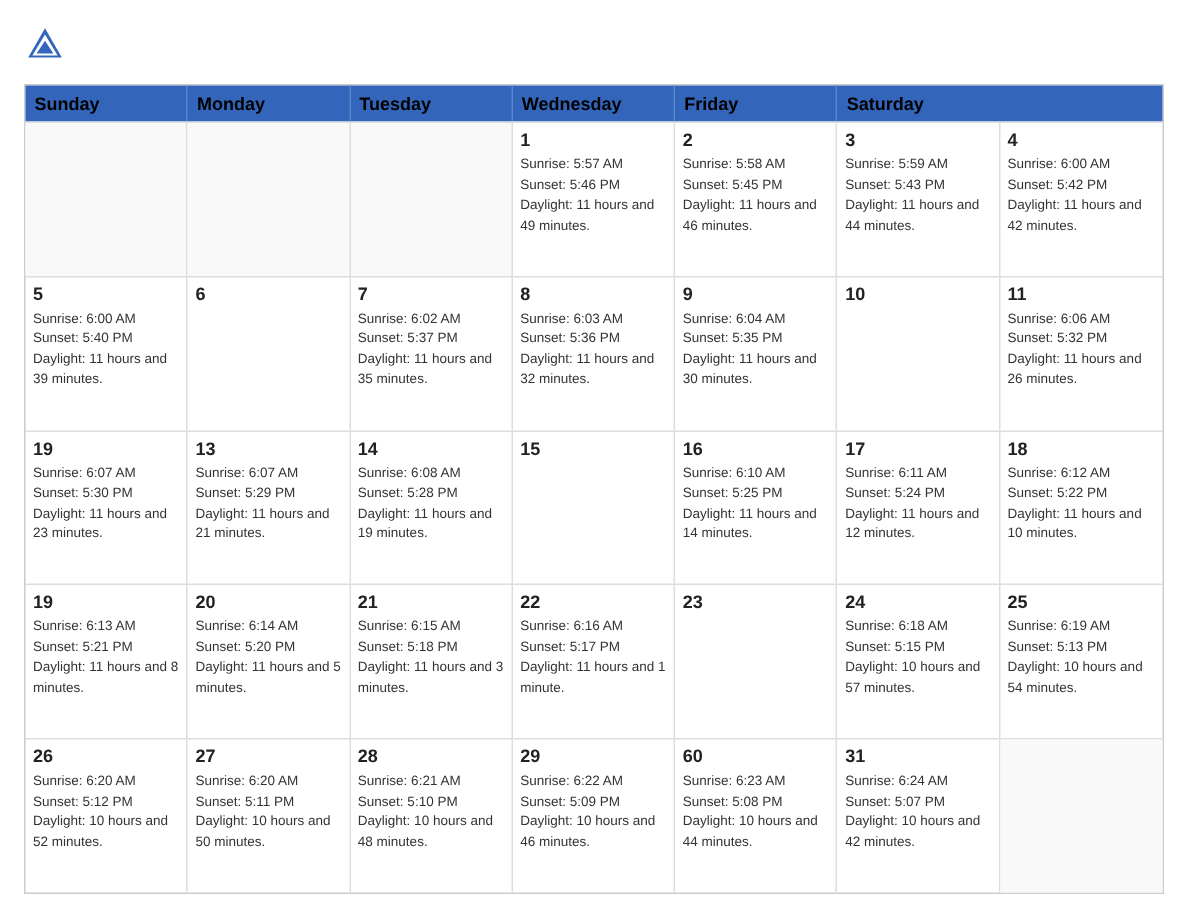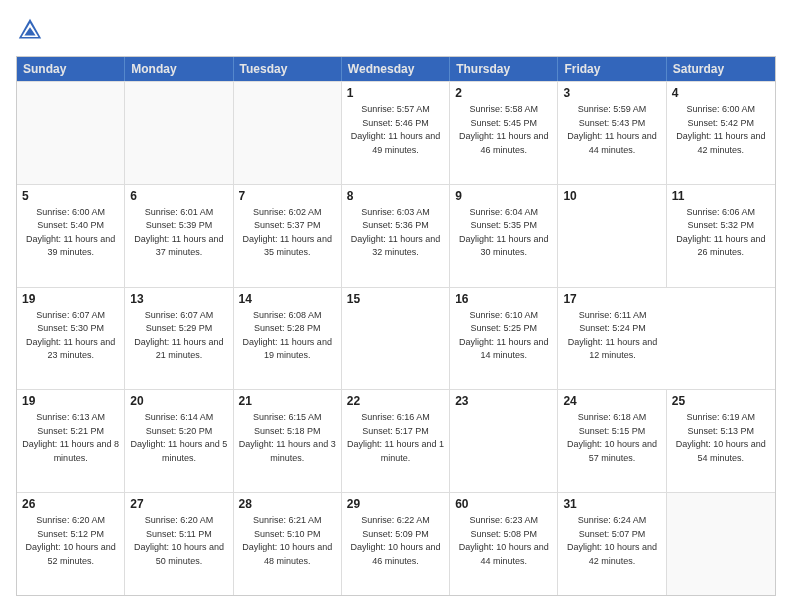--- a/index.html
+++ b/index.html
@@ -64,21 +64,21 @@
       display: flex;
       flex-direction: column;
       border: 1px solid #ccc;
     }
     .cal-header {
       display: grid;
       grid-template-columns: repeat(7, 1fr);
       background: #3366bb;
     }
     .cal-header-cell {
-      color: #e5e5e5;
+      color: #000000;
       font-size: 12px;
       font-weight: bold;
       padding: 5px 6px;
       text-align: left;
       border-right: 1px solid #5588cc;
     }
     .cal-header-cell:last-child { border-right: none; }
     .cal-body {
       flex: 1;
       display: flex;
@@ -104,21 +104,20 @@
       font-size: 12px;
       font-weight: bold;
       color: #222;
       margin-bottom: 3px;
       display: block;
     }
     .day-info {
       font-size: 9px;
       color: #333;
       line-height: 1.5;
-      text-align: center;
     }
   </style>
 </head>
 <body>
 
 <div class="page">
   <div class="header">
     <div class="logo">
       <svg class="logo-icon" viewBox="0 0 40 40">
         <polygon points="20,4 36,32 4,32" fill="#3366bb"></polygon>
@@ -135,21 +134,20 @@
       <div class="location"></div>
     </div>
   </div>
 
   <div class="calendar">
     <div class="cal-header">
     <div class="cal-header-cell">Sunday</div>
         <div class="cal-header-cell">Monday</div>
         <div class="cal-header-cell">Tuesday</div>
         <div class="cal-header-cell">Wednesday</div>
-        <div class="cal-header-cell">Thursday</div>
         <div class="cal-header-cell">Friday</div>
         <div class="cal-header-cell">Saturday</div>
       </div>
     <div class="cal-body">
     <div class="cal-row">
           <div class="cal-cell empty"></div>
           <div class="cal-cell empty"></div>
           <div class="cal-cell empty"></div>
           <div class="cal-cell">
             <span class="day-num">1</span>
@@ -168,21 +166,20 @@
             <div class="day-info">Sunrise: 6:00 AM<br>Sunset: 5:42 PM<br>Daylight: 11 hours and 42 minutes.</div>
           </div>
         </div>
         <div class="cal-row">
           <div class="cal-cell">
             <span class="day-num">5</span>
             <div class="day-info">Sunrise: 6:00 AM<br>Sunset: 5:40 PM<br>Daylight: 11 hours and 39 minutes.</div>
           </div>
           <div class="cal-cell">
             <span class="day-num">6</span>
-            <div class="day-info">Sunrise: 6:01 AM<br>Sunset: 5:39 PM<br>Daylight: 11 hours and 37 minutes.</div>
           </div>
           <div class="cal-cell">
             <span class="day-num">7</span>
             <div class="day-info">Sunrise: 6:02 AM<br>Sunset: 5:37 PM<br>Daylight: 11 hours and 35 minutes.</div>
           </div>
           <div class="cal-cell">
             <span class="day-num">8</span>
             <div class="day-info">Sunrise: 6:03 AM<br>Sunset: 5:36 PM<br>Daylight: 11 hours and 32 minutes.</div>
           </div>
           <div class="cal-cell">
@@ -213,20 +210,24 @@
           <div class="cal-cell">
             <span class="day-num">15</span>
           </div>
           <div class="cal-cell">
             <span class="day-num">16</span>
             <div class="day-info">Sunrise: 6:10 AM<br>Sunset: 5:25 PM<br>Daylight: 11 hours and 14 minutes.</div>
           </div>
           <div class="cal-cell">
             <span class="day-num">17</span>
             <div class="day-info">Sunrise: 6:11 AM<br>Sunset: 5:24 PM<br>Daylight: 11 hours and 12 minutes.</div>
+          </div>
+          <div class="cal-cell">
+            <span class="day-num">18</span>
+            <div class="day-info">Sunrise: 6:12 AM<br>Sunset: 5:22 PM<br>Daylight: 11 hours and 10 minutes.</div>
           </div>
         </div>
         <div class="cal-row">
           <div class="cal-cell">
             <span class="day-num">19</span>
             <div class="day-info">Sunrise: 6:13 AM<br>Sunset: 5:21 PM<br>Daylight: 11 hours and 8 minutes.</div>
           </div>
           <div class="cal-cell">
             <span class="day-num">20</span>
             <div class="day-info">Sunrise: 6:14 AM<br>Sunset: 5:20 PM<br>Daylight: 11 hours and 5 minutes.</div>

